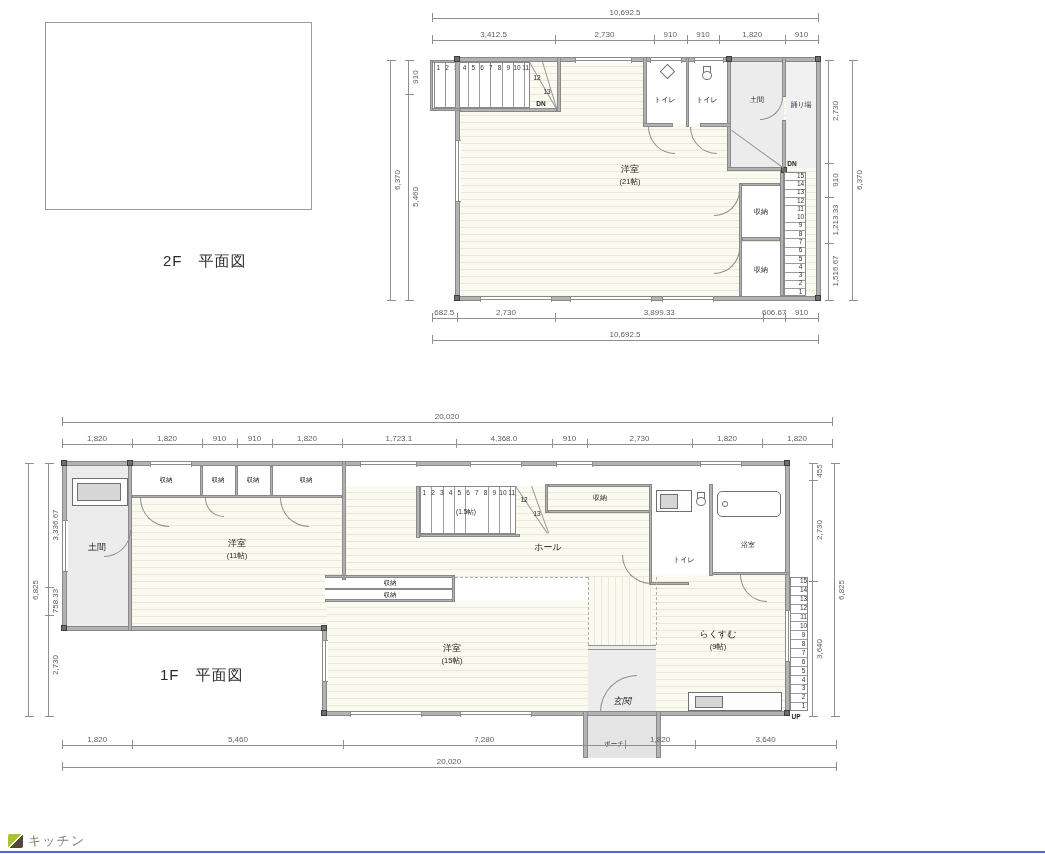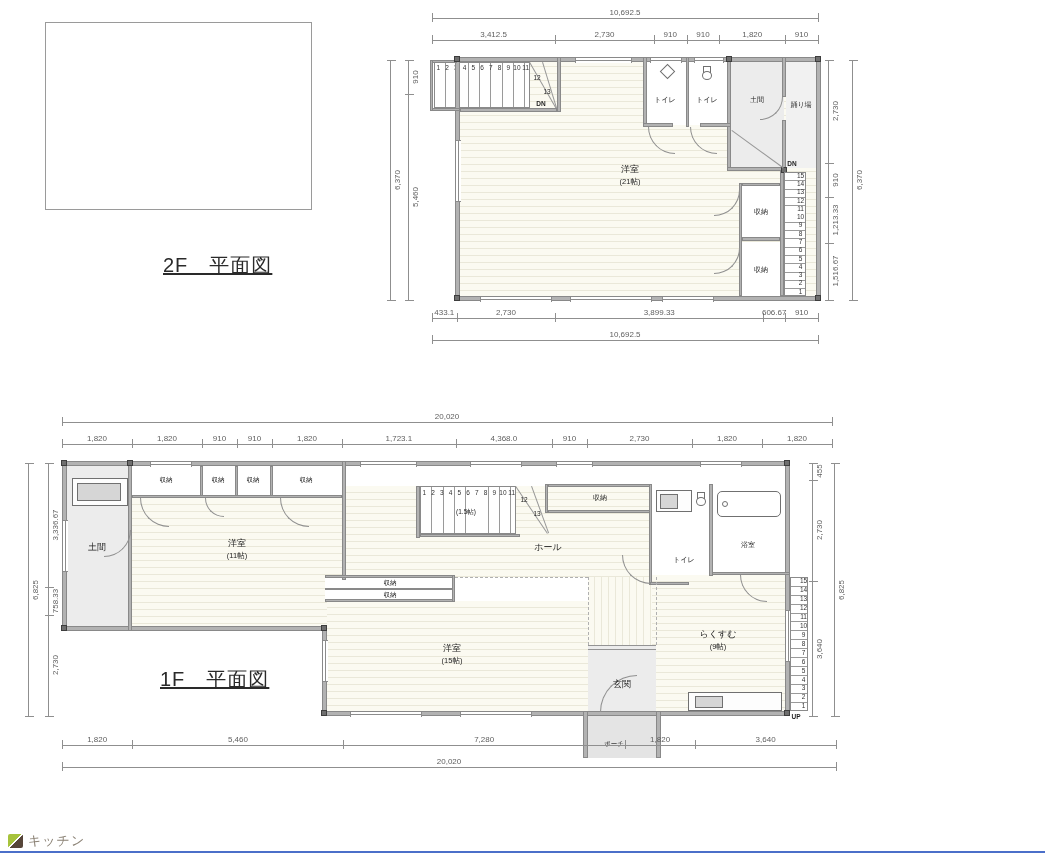--- a/index.html
+++ b/index.html
@@ -47,21 +47,21 @@
   .dashh{position:absolute;height:0;border-top:1px dashed #b0b0b0;}
   .stepline{position:absolute;background:#949494;height:1px;}
   .toilet{position:absolute;width:10px;height:14px;}
   .toilet::before{content:"";position:absolute;top:0;left:1px;right:1px;height:5px;background:#fff;border:1px solid #707070;}
   .toilet::after{content:"";position:absolute;top:5px;left:0;right:0;bottom:0;background:#fff;border:1px solid #707070;border-radius:50%;}
   .sink{position:absolute;width:9px;height:9px;background:#fff;border:1px solid #707070;transform:rotate(45deg);}
   .tub{position:absolute;background:#fff;border:1px solid #707070;border-radius:5px;}
   .tub::after{content:"";position:absolute;left:4px;top:50%;width:4px;height:4px;border:1px solid #707070;border-radius:50%;transform:translateY(-50%);}
   .counter{position:absolute;background:#fdfdfd;border:1px solid #707070;}
   .counter .inner{position:absolute;background:#d6d6d6;border:1px solid #707070;}
-  .ptitle{position:absolute;font-size:20px;color:#2a2a2a;letter-spacing:1px;text-decoration:underline;}
+  .ptitle{position:absolute;font-size:15px;color:#2a2a2a;letter-spacing:1px;}
   .logo{position:absolute;left:8px;top:832px;display:flex;align-items:center;gap:5px;}
   .logo-icon{width:15px;height:14px;border-radius:2px;
      background:linear-gradient(135deg,#a7c33c 0%,#a7c33c 45%,#fff 45%,#fff 55%,#57463a 55%,#57463a 100%);}
   .logo-text{font-size:13px;color:#8b8275;letter-spacing:1px;}
   .notice{position:absolute;right:7px;top:833px;font-size:12.5px;font-weight:bold;color:#2e2e2e;}
   .bluebar{position:absolute;left:0;top:851px;width:1045px;height:2px;}
 </style>
 </head>
 <body>
 
@@ -201,21 +201,21 @@
   <div class="lbl s7" style="left:665px;top:100px;">トイレ</div>
   <div class="lbl s7" style="left:707px;top:100px;">トイレ</div>
   <div class="lbl s7" style="left:757px;top:100px;">土間</div>
   <div class="lbl s7" style="left:801px;top:105px;">踊り場</div>
   <div class="lbl s7" style="left:761px;top:212px;">収納</div>
   <div class="lbl s7" style="left:761px;top:270px;">収納</div>
 
   <div class="dim-h" style="left:432px;top:306px;width:386px;">
 
   <span class="seg" style="flex-grow: 682.5;">
-        <b>433.1</b>
+        <b>682.5</b>
       </span>
       <span class="seg" style="flex-grow: 2730;">
         <b>2,730</b>
       </span>
       <span class="seg" style="flex-grow: 5763.33;">
         <b>3,899.33</b>
       </span>
       <span class="seg" style="flex-grow: 606.67;">
         <b>606.67</b>
       </span>
@@ -452,21 +452,21 @@
   <div class="lbl" style="left:718px;top:641px;">
     <span>らくすむ</span><br>
     <span class="sz">(9帖)</span>
   </div>
   <div class="lbl s6" style="left:390px;top:583px;">収納</div>
   <div class="lbl s6" style="left:390px;top:595px;">収納</div>
   <div class="lbl" style="left:452px;top:655px;">
     <span>洋室</span><br>
     <span class="sz">(15帖)</span>
   </div>
-  <div class="lbl" style="left:622px;top:685px;">玄関</div>
+  <div class="lbl" style="left:622px;top:702px;font-style:italic;">玄関</div>
   <div class="lbl s6" style="left:614px;top:744px;">ポーチ</div>
 
   <div class="dim-h" style="left:62px;top:733px;width:774px;">
 
   <span class="seg" style="flex-grow: 1820;">
         <b>1,820</b>
       </span>
       <span class="seg" style="flex-grow: 5460;">
         <b>5,460</b>
       </span>

